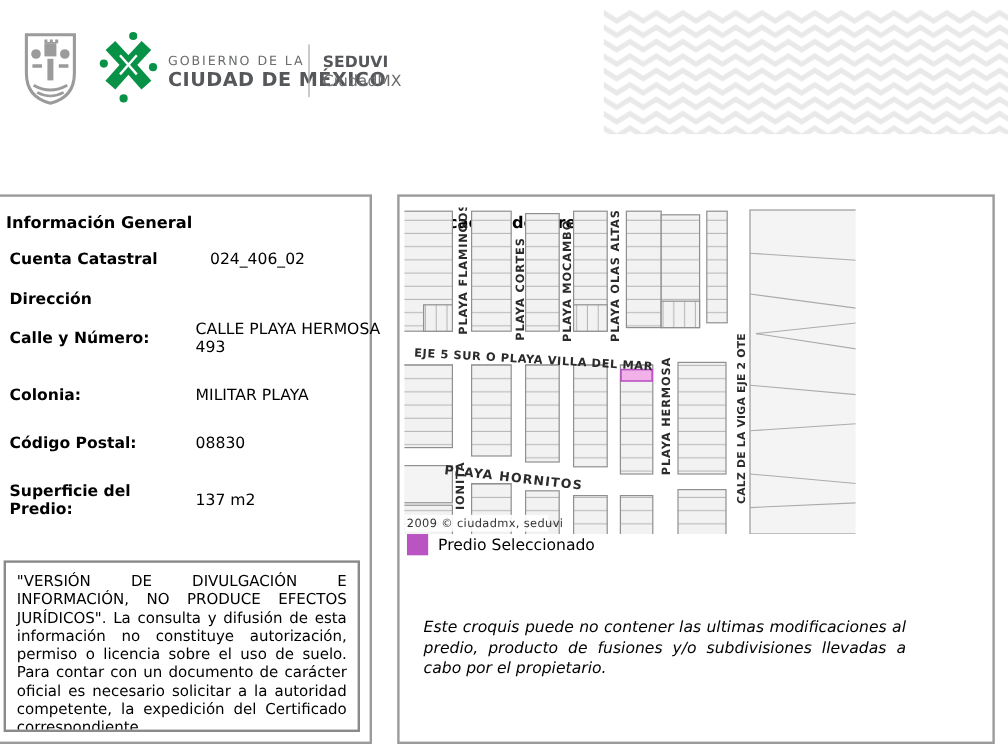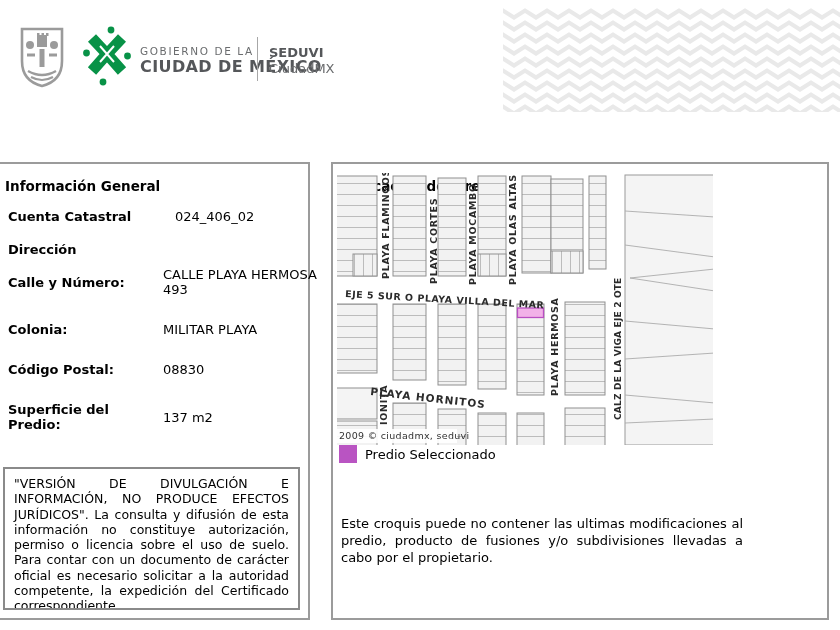--- a/index.html
+++ b/index.html
@@ -41,22 +41,22 @@
                display:grid;grid-template-columns:130px 160px;column-gap:5px;row-gap:4px;
                align-items:center;gap:25px;}
   .disclaimer-box{position:absolute;left:5px;top:303px;width:297px;height:143px;
                   border:2px solid #8a8a8a;box-sizing:border-box;padding:7px 9px;
                   font-size:12.5px;line-height:1.22;text-align:justify;overflow:hidden;}
 
   
   .map-wrap{position:absolute;left:4px;top:9px;width:376px;height:272px;}
   .legend-row{position:absolute;left:6px;top:281px;display:flex;align-items:center;}
   .legend-label{font-size:13px;margin-left:8px;}
-  .map-note{position:absolute;left:8px;top:352px;width:402px;
-            font-size:13px;line-height:1.3;text-align:justify;}
+  .map-note{position:absolute;left:20px;top:352px;width:402px;
+            font-size:13px;line-height:1.3;text-align:justify;font-style:italic;}
 
   .mlabel{font-family:"DejaVu Sans","Liberation Sans",sans-serif;font-weight:bold;
           font-size:9.5px;fill:#2b2b2b;letter-spacing:.7px;}
   .mlabel-long{font-size:9px;letter-spacing:.2px;}
   .mlabel-h{font-size:9.5px;letter-spacing:.5px;}
   .mlabel-h2{font-size:10.5px;letter-spacing:1px;}
   .copyright-text{font-family:"DejaVu Sans","Liberation Sans",sans-serif;
                   font-size:9.5px;fill:#333;letter-spacing:.3px;font-weight:normal;}
 </style>
 </head>

